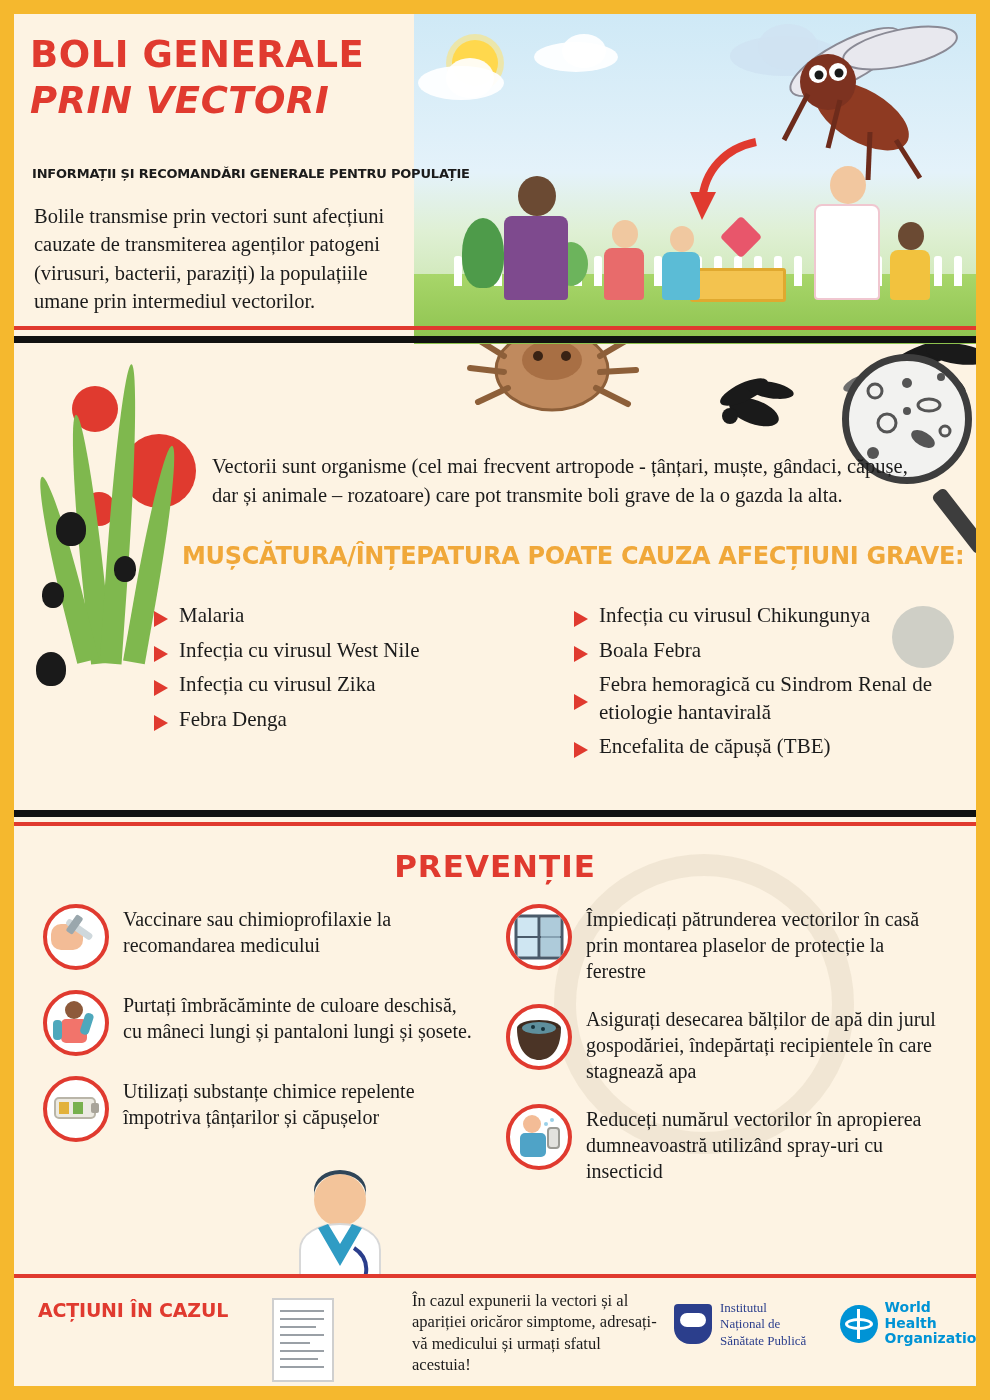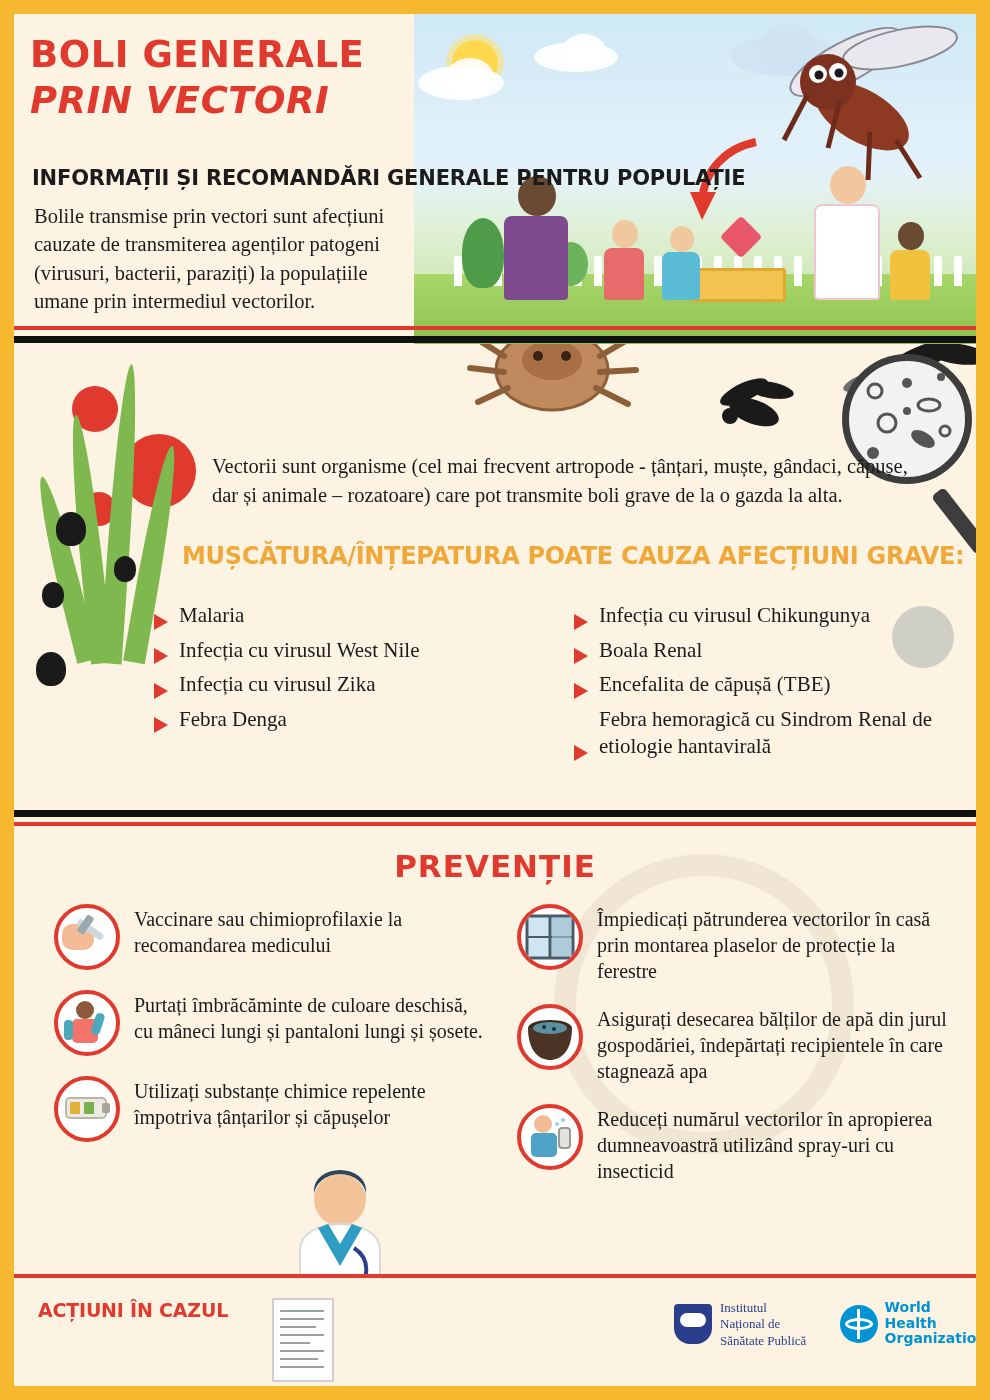--- a/index.html
+++ b/index.html
@@ -37,21 +37,21 @@
     font-size: 37px;
     line-height: 1.25;
     color: #e03a2f;
     letter-spacing: 0.5px;
   }
   .title .l2 { display: block; font-style: italic; }
   .subtitle {
     position: absolute; left: 18px; top: 152px; z-index: 8;
     font-family: "DejaVu Sans", sans-serif;
     font-weight: bold;
-    font-size: 21px;
+    font-size: 13px;
     color: #1b1b1b;
     letter-spacing: -0.2px;
   }
   .intro {
     position: absolute; left: 20px; top: 188px; width: 370px; z-index: 8;
     font-size: 20.5px; line-height: 1.38; color: #1b1b1b;
   }
   .hdr-rule-red {
     position: absolute; left: 0; top: 312px; width: 100%; height: 4px;
     background: #e03a2f; z-index: 9;
@@ -111,21 +111,21 @@
     font-family: "DejaVu Sans", sans-serif;
     font-weight: bold; font-size: 24px; color: #f0a83a;
     letter-spacing: -0.3px;
   }
   .disease-cols {
     position: absolute; left: 140px; top: 258px; width: 790px;
     display: flex; gap: 50px;
   }
   .dcol { flex: 1; }
   .ditem {
-    display: flex; align-items: flex-end; gap: 11px;
+    display: flex; align-items: center; gap: 11px;
     font-size: 21px; line-height: 1.31; color: #1b1b1b;
     margin-bottom: 7px;
   }
   .tri {
     width: 0; height: 0; flex: none; margin-top: 7px;
     border-left: 14px solid #e03a2f;
     border-top: 8px solid transparent;
     border-bottom: 8px solid transparent;
   }
   .mid-rule-black {
@@ -167,21 +167,21 @@
     overflow: hidden;
   }
   .prev-title {
     position: absolute; left: 0; top: 4px; width: 100%;
     text-align: center;
     font-family: "DejaVu Sans", sans-serif;
     font-weight: bold; font-size: 31px; color: #e03a2f;
     letter-spacing: 1px;
   }
   .prev-cols {
-    position: absolute; left: 40px; top: 60px; width: 900px;
+    position: absolute; left: 29px; top: 60px; width: 900px;
     display: flex; gap: 26px;
   }
   .pcol { flex: 1; }
   .pitem { display: flex; align-items: flex-start; gap: 14px; margin-bottom: 20px; }
   .picon {
     flex: none; width: 66px; height: 66px; border-radius: 50%;
     border: 4px solid #e03a2f; background: #fff;
     position: relative; overflow: hidden;
   }
   .ptext { font-size: 20px; line-height: 1.3; color: #1b1b1b; padding-top: 2px; }
@@ -445,29 +445,29 @@
           <span>Febra Denga</span>
         </div>
       </div>
       <div class="dcol">
         <div class="ditem">
           <span class="tri"></span>
           <span>Infecția cu virusul Chikungunya</span>
         </div>
         <div class="ditem">
           <span class="tri"></span>
-          <span>Boala Renal</span>
+          <span>Boala Febra</span>
+        </div>
+        <div class="ditem">
+          <span class="tri"></span>
+          <span>Febra hemoragică cu Sindrom Renal de etiologie hantavirală</span>
         </div>
         <div class="ditem">
           <span class="tri"></span>
           <span>Encefalita de căpușă (TBE)</span>
-        </div>
-        <div class="ditem">
-          <span class="tri"></span>
-          <span>Febra hemoragică cu Sindrom Renal de etiologie hantavirală</span>
         </div>
       </div>
     </div>
 
     <div class="mid-rule-black"></div>
     <div class="mid-rule-red"></div>
   </div>
 
   <div class="prev">
     <div class="watermark"></div>
@@ -580,20 +580,21 @@
       <i style="top:42px; width:30px;"></i>
       <i style="top:50px; width:44px;"></i>
       <i style="top:58px; width:38px;"></i>
       <i style="top:66px; width:44px;"></i>
     </div>
 
     <div class="f-title">
       <div>ACȚIUNI ÎN CAZUL</div>
     </div>
 
+    <div class="f-text">În cazul expunerii la vectori și al apariției oricăror simptome, adresați-vă medicului și urmați sfatul acestuia!</div>
 
     <div class="logo-insp">
       <div class="insp-mark"></div>
       <div class="insp-text">
         <div>Institutul</div>
         <div>Național de</div>
         <div>Sănătate Publică</div>
       </div>
     </div>
 

